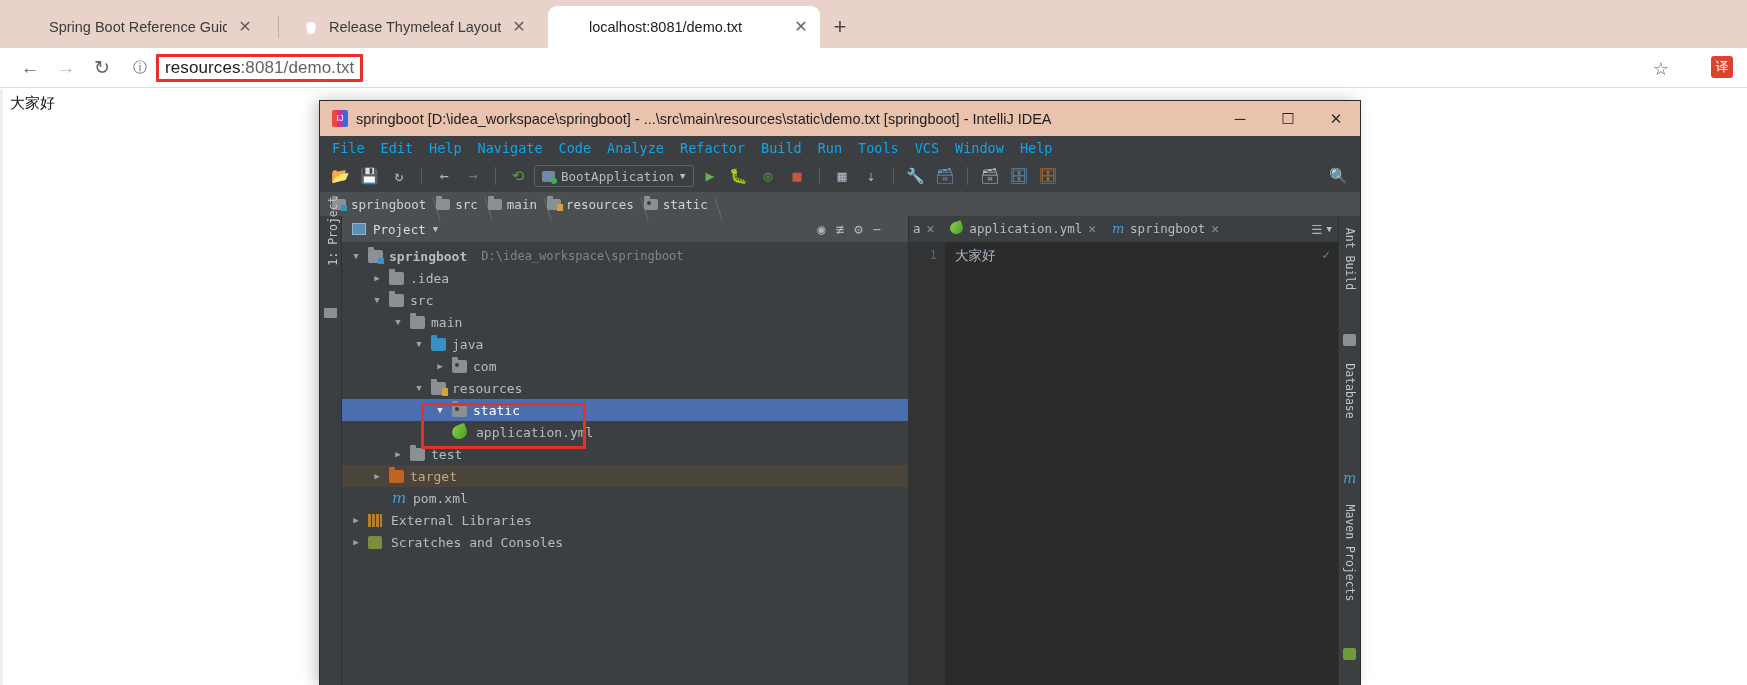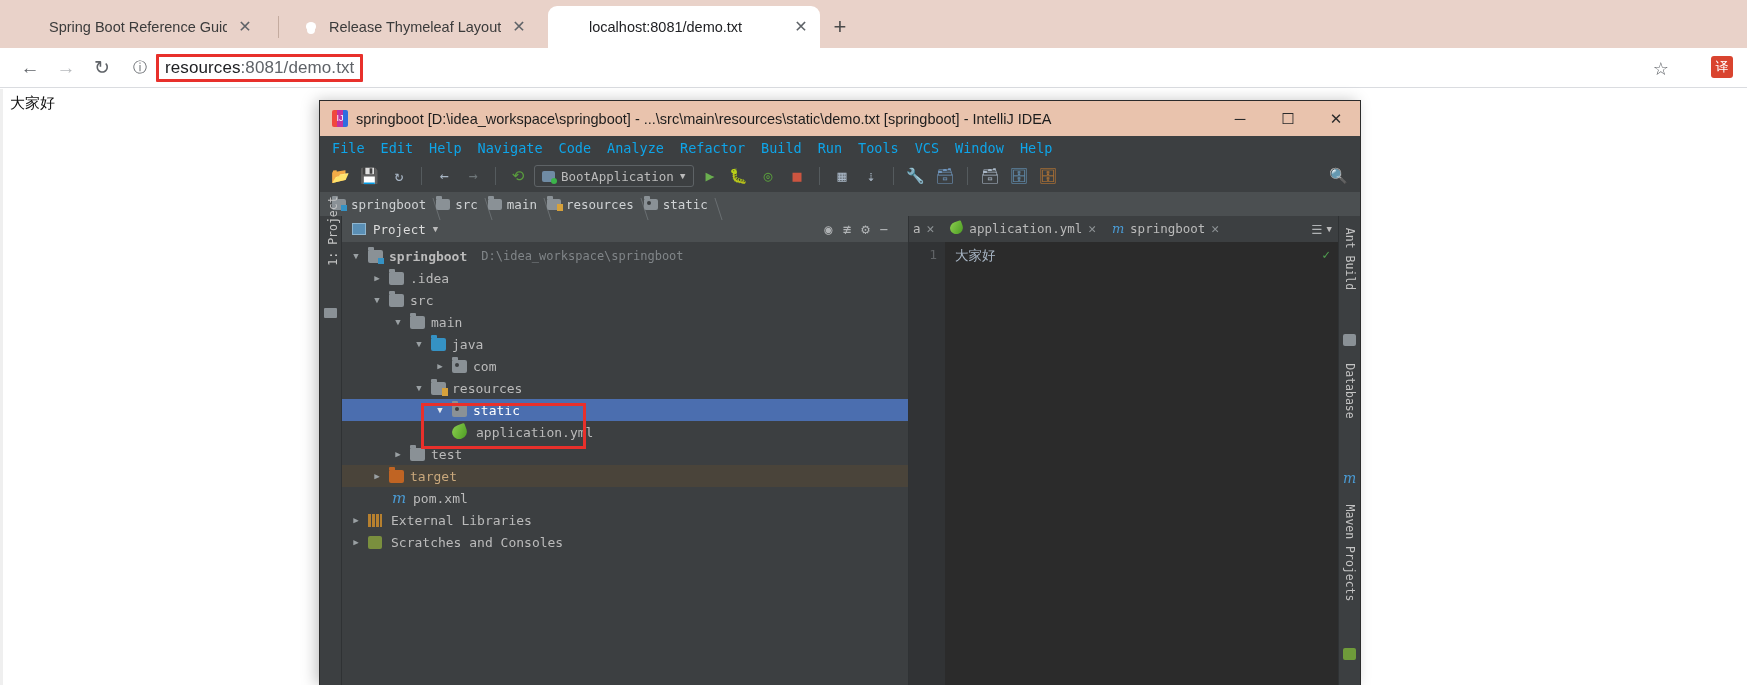--- a/index.html
+++ b/index.html
@@ -191,21 +191,21 @@
   }
   .side-ico-b { position:absolute; left:4px; top:92px; width:13px; height:10px;
     background:#8a9196; border-radius:1px;}
 
   .project-pane {
     width: 567px; background: #3c3f41; display: flex; flex-direction: column;
     border-right: 1px solid #2f3234;
   }
   .pane-header {
     height: 26px; background: #4b4f51; display: flex; align-items: center;
-    padding: 0 16px 0 10px; gap: 7px; font-size: 12.5px; color: #dcdcdc;
+    padding: 0 23px 0 10px; gap: 7px; font-size: 12.5px; color: #dcdcdc;
   }
   .pane-header .pico {
     width: 14px; height: 12px; background: #5a8fb5; border: 1px solid #8fb6d0;
   }
   .pane-tools { margin-left: auto; display: flex; gap: 10px; color: #b0b3b5; font-size: 14px; padding-right:4px;}
 
   .tree { flex: 1; overflow: hidden; font-size: 13px; color: #bbbbbb; padding-top: 3px;}
   .node {
     height: 22px; display: flex; align-items: center; gap: 6px; padding-right: 6px;
     white-space: nowrap;

